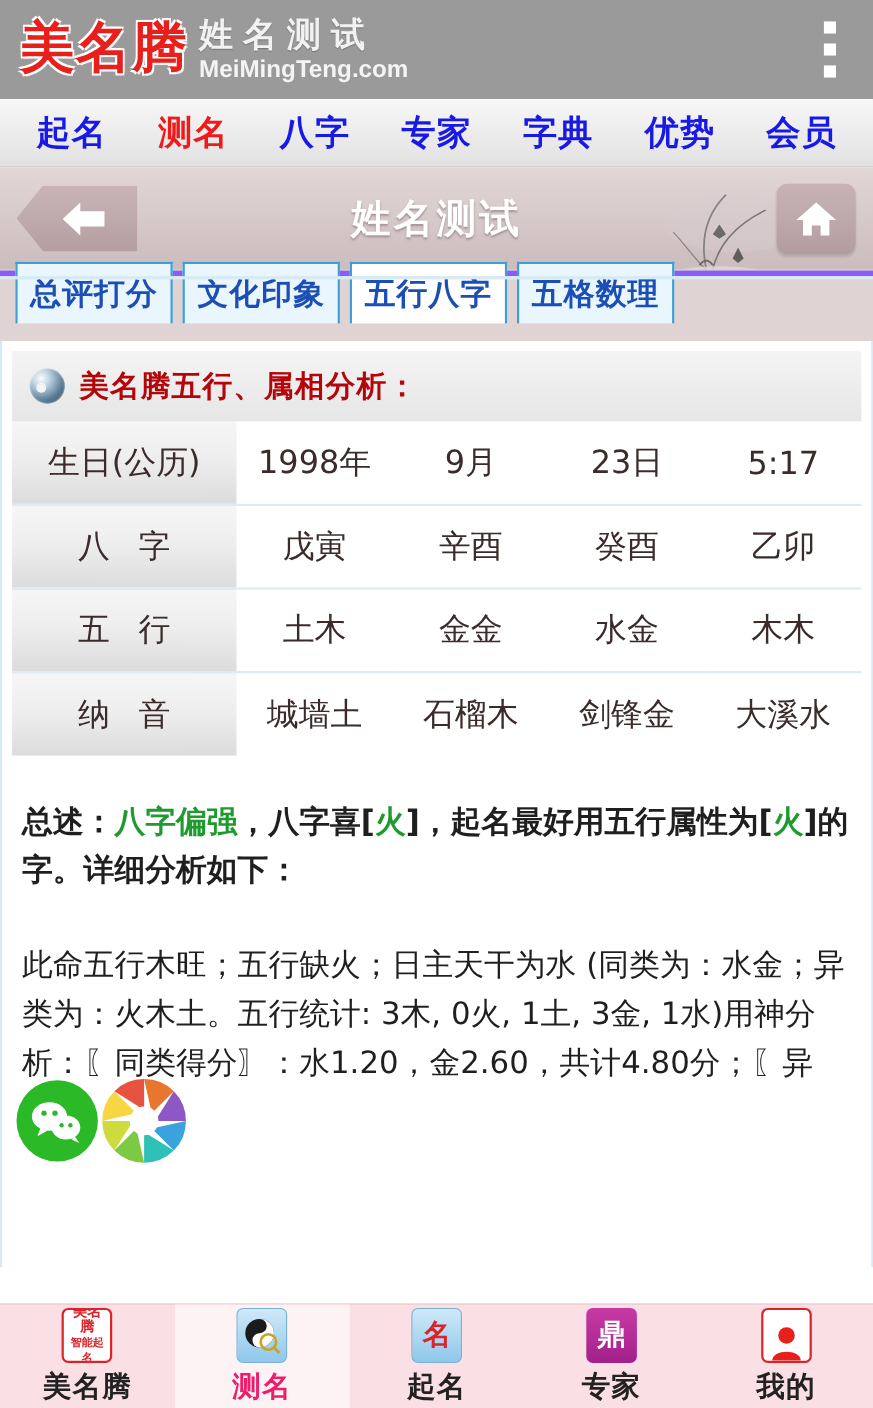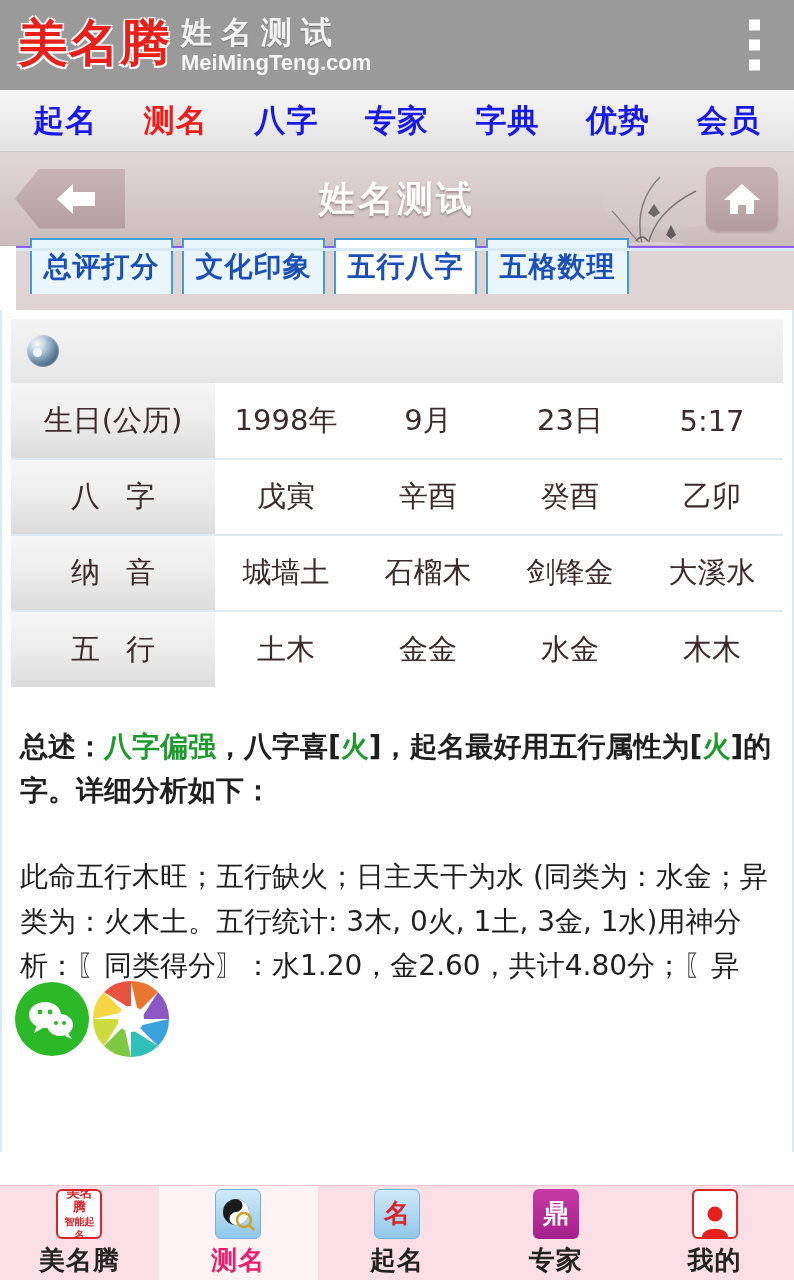--- a/index.html
+++ b/index.html
@@ -134,26 +134,25 @@
     border-radius: 10px;
     background: linear-gradient(to bottom, #c7b3b6 0%, #bca6aa 60%, #b29ca0 100%);
     display: flex; align-items: center; justify-content: center;
     box-shadow: 0 2px 2px rgba(0,0,0,.12);
   }
 
   
   .tabs-wrap {
     height: 64px;
     background: #e0d3d4;
-    border-top: 2px solid #8b5cf6;
+    border-top: 5px solid #8b5cf6;
     display: flex;
     align-items: flex-end;
     padding: 16px 14px;
     position: relative;
-    margin-left: 16px;
   }
   .tabs-wrap::after {
     content: "";
     position: absolute; left: 0; right: 0; top: 0; height: 3px;
     background: #d8eaf4;
   }
   .tab {
     flex: 0 0 auto;
     min-width: 143px;
     height: 56px;
@@ -337,51 +336,52 @@
     <div class="tab">总评打分</div>
     <div class="tab">文化印象</div>
     <div class="tab active">五行八字</div>
     <div class="tab">五格数理</div>
   </div>
 
   <div class="content">
 
     <div class="section-head">
       <span class="sh-icon"></span>
+      <span class="sh-title">美名腾五行、属相分析：</span>
     </div>
 
     <table class="bz">
       <tbody>
           <tr>
         <td class="lbl">生日(公历)</td>
         <td>1998年</td>
         <td>9月</td>
         <td>23日</td>
         <td>5:17</td>
       </tr>
       <tr>
         <td class="lbl spaced">八字</td>
         <td>戊寅</td>
         <td>辛酉</td>
         <td>癸酉</td>
         <td>乙卯</td>
       </tr>
       <tr>
+        <td class="lbl spaced">五行</td>
+        <td>土木</td>
+        <td>金金</td>
+        <td>水金</td>
+        <td>木木</td>
+      </tr>
+      <tr>
         <td class="lbl spaced">纳音</td>
         <td>城墙土</td>
         <td>石榴木</td>
         <td>剑锋金</td>
         <td>大溪水</td>
-      </tr>
-      <tr>
-        <td class="lbl spaced">五行</td>
-        <td>土木</td>
-        <td>金金</td>
-        <td>水金</td>
-        <td>木木</td>
       </tr>
     </tbody>
       </table>
 
     <p class="para"><span>总述：</span><span class="green">八字偏强</span><span>，八字喜[</span><span class="green">火</span><span>]，起名最好用五行属性为[</span><span class="green">火</span><span>]的字。详细分析如下：</span></p>
 
     <p class="para2">此命五行木旺；五行缺火；日主天干为水 (同类为：水金；异类为：火木土。五行统计: 3木, 0火, 1土, 3金, 1水)用神分析：〖同类得分〗：水1.20，金2.60，共计4.80分；〖异</p>
 
     <div class="float-ico wechat">
       <svg width="50" height="40" viewBox="0 0 50 40">

